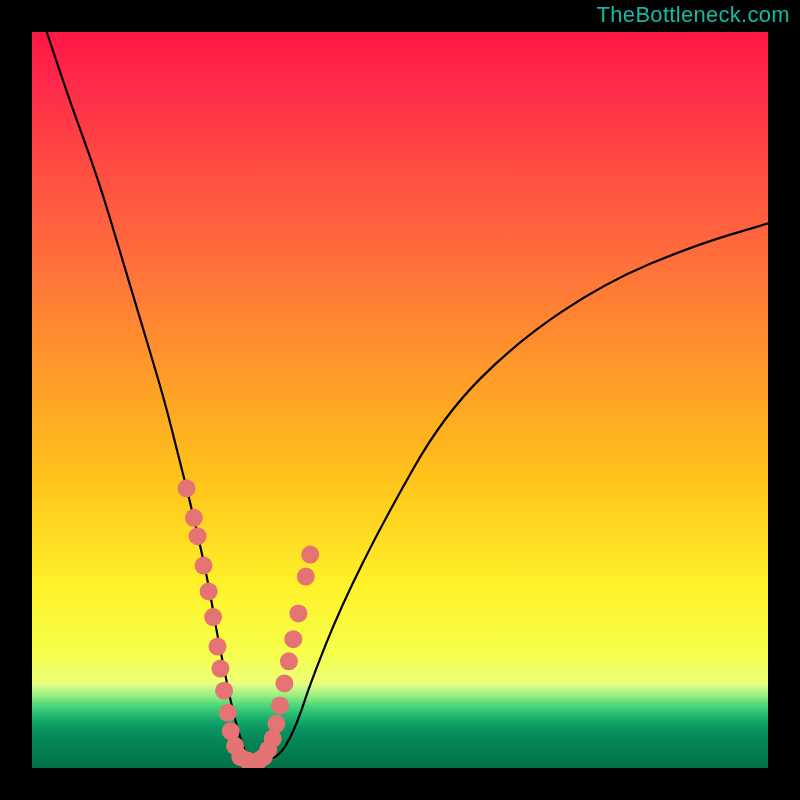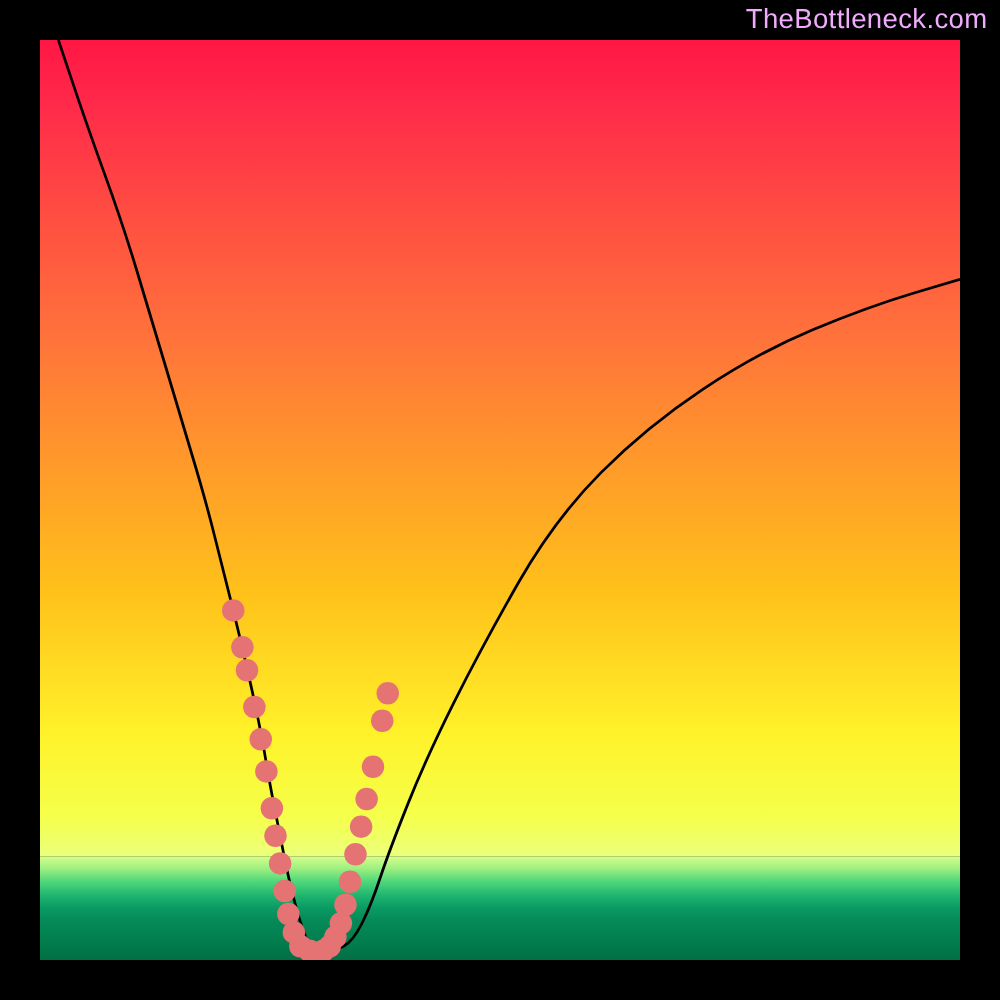--- a/index.html
+++ b/index.html
@@ -14,21 +14,21 @@
   .outer {
     position: relative;
     width: 800px;
     height: 800px;
     background: #000;
   }
   .watermark {
     position: absolute;
     top: 2px;
     right: 10px;
-    color: #f0abfc;
+    color: #14b8a6;
     font-size: 22px;
     font-weight: 500;
     letter-spacing: 0.3px;
     z-index: 20;
   }
   .plot-frame {
     position: absolute;
     left: 32px;
     top: 32px;
     width: 736px;

